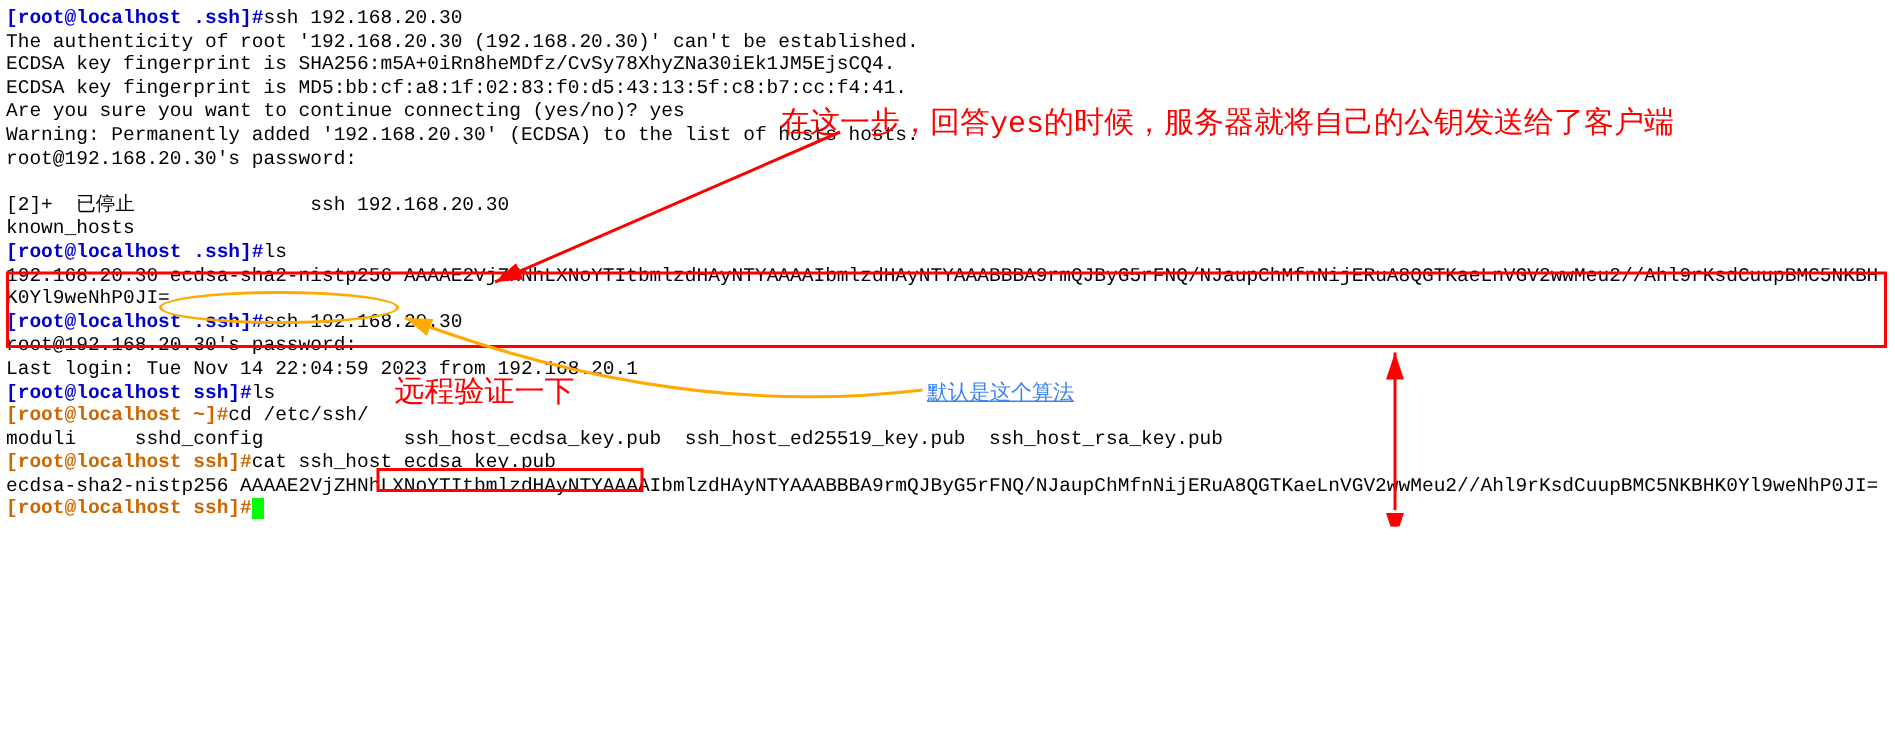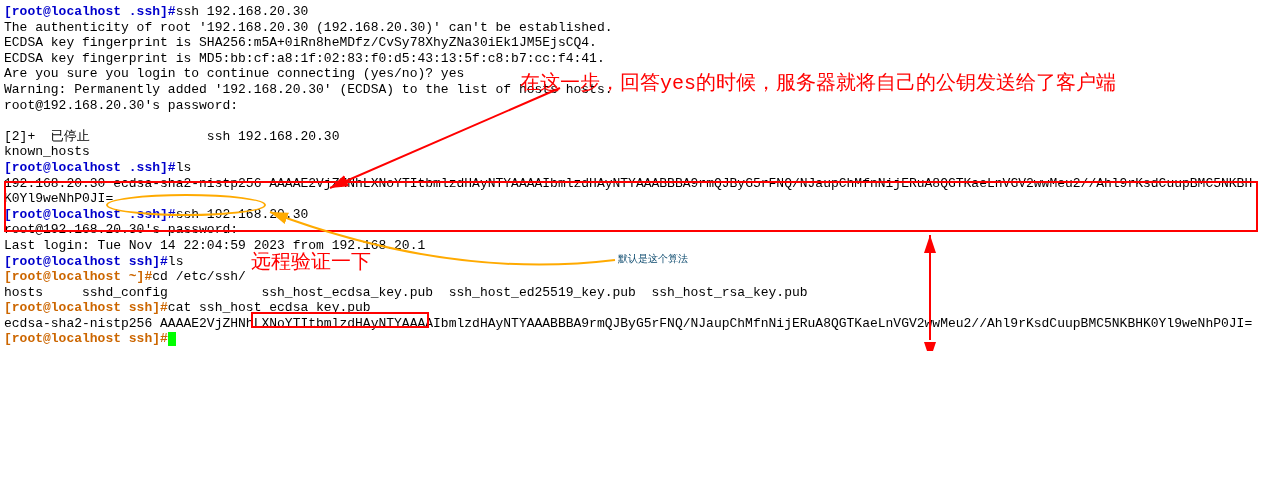--- a/index.html
+++ b/index.html
@@ -11,21 +11,21 @@
     background: #ffffff;
     color: #000000;
     width: 1263px;
     box-sizing: border-box;
     position: relative;
   }
   .prompt-root { color: #0000cc; font-weight: bold; }
   .prompt-orange { color: #cc6600; font-weight: bold; }
   .line { white-space: pre-wrap; word-break: break-all; }
   .annotation { color: #ff0000; font-family: Liberation Mono, monospace; font-size: 20px; position: absolute; }
-  .orange-annotation { color: #0c4a6e; font-family: "Microsoft YaHei", sans-serif; font-size: 10px; position: absolute; }
+  .orange-annotation { color: #3b82f6; font-family: "Microsoft YaHei", sans-serif; font-size: 14px; position: absolute; text-decoration: underline; }
   .red-box {
     border: 2px solid #ff0000;
     position: absolute;
     box-sizing: border-box;
   }
   .orange-oval {
     border: 2px solid #ffaa00;
     border-radius: 50%;
     position: absolute;
     box-sizing: border-box;
@@ -35,41 +35,41 @@
   svg.overlay { position:absolute; top:0; left:0; pointer-events:none; }
 </style>
 </head>
 <body>
 
 <div>
 <div class="line"><span class="prompt-root">[root@localhost .ssh]#</span><span>ssh 192.168.20.30</span></div>
 <div class="line">The authenticity of root '192.168.20.30 (192.168.20.30)' can't be established.</div>
 <div class="line">ECDSA key fingerprint is SHA256:m5A+0iRn8heMDfz/CvSy78XhyZNa30iEk1JM5EjsCQ4.</div>
 <div class="line">ECDSA key fingerprint is MD5:bb:cf:a8:1f:02:83:f0:d5:43:13:5f:c8:b7:cc:f4:41.</div>
-<div class="line">Are you sure you login to continue connecting (yes/no)? yes</div>
+<div class="line">Are you sure you want to continue connecting (yes/no)? yes</div>
 <div class="line">Warning: Permanently added '192.168.20.30' (ECDSA) to the list of hosts hosts.</div>
 <div class="line">root@192.168.20.30's password:</div>
 <div class="line">&nbsp;</div>
 <div class="line">[2]+  已停止               ssh 192.168.20.30</div>
 <div class="line">known_hosts</div>
 <div class="line"><span class="prompt-root">[root@localhost .ssh]#</span><span>ls</span></div>
 <div class="line"><span>192.168.20.30 </span><span>ecdsa-sha2-nistp256</span><span> AAAAE2VjZHNhLXNoYTItbmlzdHAyNTYAAAAIbmlzdHAyNTYAAABBBA9rmQJByG5rFNQ/NJaupChMfnNijERuA8QGTKaeLnVGV2wwMeu2//Ahl9rKsdCuupBMC5NKBHK0Yl9weNhP0JI=</span></div>
 <div class="line"><span class="prompt-root">[root@localhost .ssh]#</span><span>ssh 192.168.20.30</span></div>
 <div class="line">root@192.168.20.30's password:</div>
 <div class="line">Last login: Tue Nov 14 22:04:59 2023 from 192.168.20.1</div>
 <div class="line"><span class="prompt-root">[root@localhost ssh]#</span><span>ls</span></div>
 <div class="line"><span class="prompt-orange">[root@localhost ~]#</span><span>cd /etc/ssh/</span></div>
-<div class="line">hosts     sshd_config            ssh_host_ecdsa_key.pub  ssh_host_ed25519_key.pub  ssh_host_rsa_key.pub</div>
+<div class="line">moduli     sshd_config            ssh_host_ecdsa_key.pub  ssh_host_ed25519_key.pub  ssh_host_rsa_key.pub</div>
 <div class="line"><span class="prompt-orange">[root@localhost ssh]#</span><span>cat ssh_host_ecdsa_key.pub</span></div>
 <div class="line">ecdsa-sha2-nistp256 AAAAE2VjZHNhLXNoYTItbmlzdHAyNTYAAAAIbmlzdHAyNTYAAABBBA9rmQJByG5rFNQ/NJaupChMfnNijERuA8QGTKaeLnVGV2wwMeu2//Ahl9rKsdCuupBMC5NKBHK0Yl9weNhP0JI=</div>
 <div class="line"><span class="prompt-orange">[root@localhost ssh]#</span><span class="cursor"></span></div>
 </div>
 
 <div class="annotation" style="left:520px; top:72px;">在这一步，回答yes的时候，服务器就将自己的公钥发送给了客户端</div>
-<div class="annotation" style="left:251px; top:251px;">远程验证一下</div>
+<div class="annotation" style="left:263px; top:251px;">远程验证一下</div>
 <div class="orange-annotation" style="left:618px; top:253px;">默认是这个算法</div>
 <div class="annotation" style="left:915px; top:355px;">验证成功</div>
 
 <div class="red-box" style="left:4px; top:181px; width:1254px; height:51px;"></div>
 <div class="red-box" style="left:251px; top:312px; width:178px; height:16px;"></div>
 <div class="red-box" style="left:4px; top:359px; width:1254px; height:36px;"></div>
 
 <div class="orange-oval" style="left:106px; top:194px; width:160px; height:22px;"></div>
 
 <svg class="overlay" width="1263" height="500">

